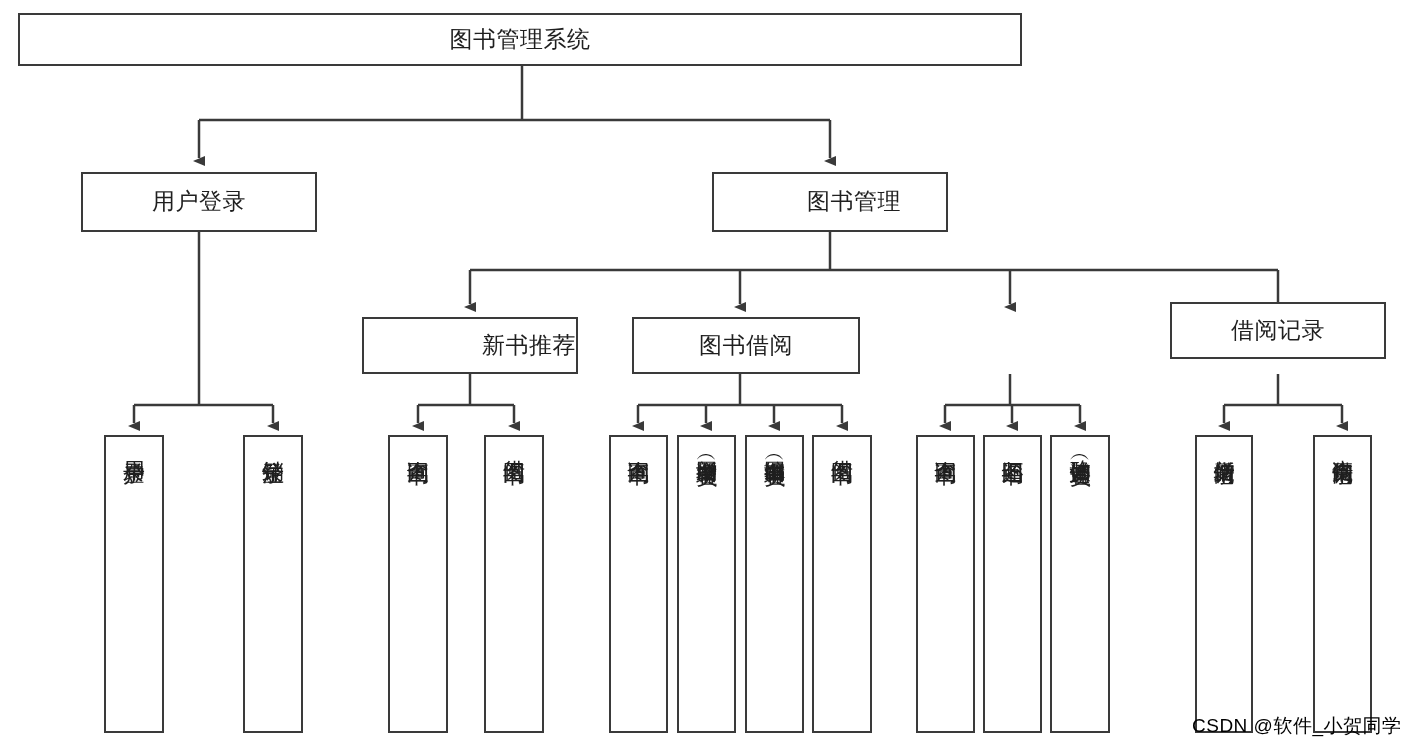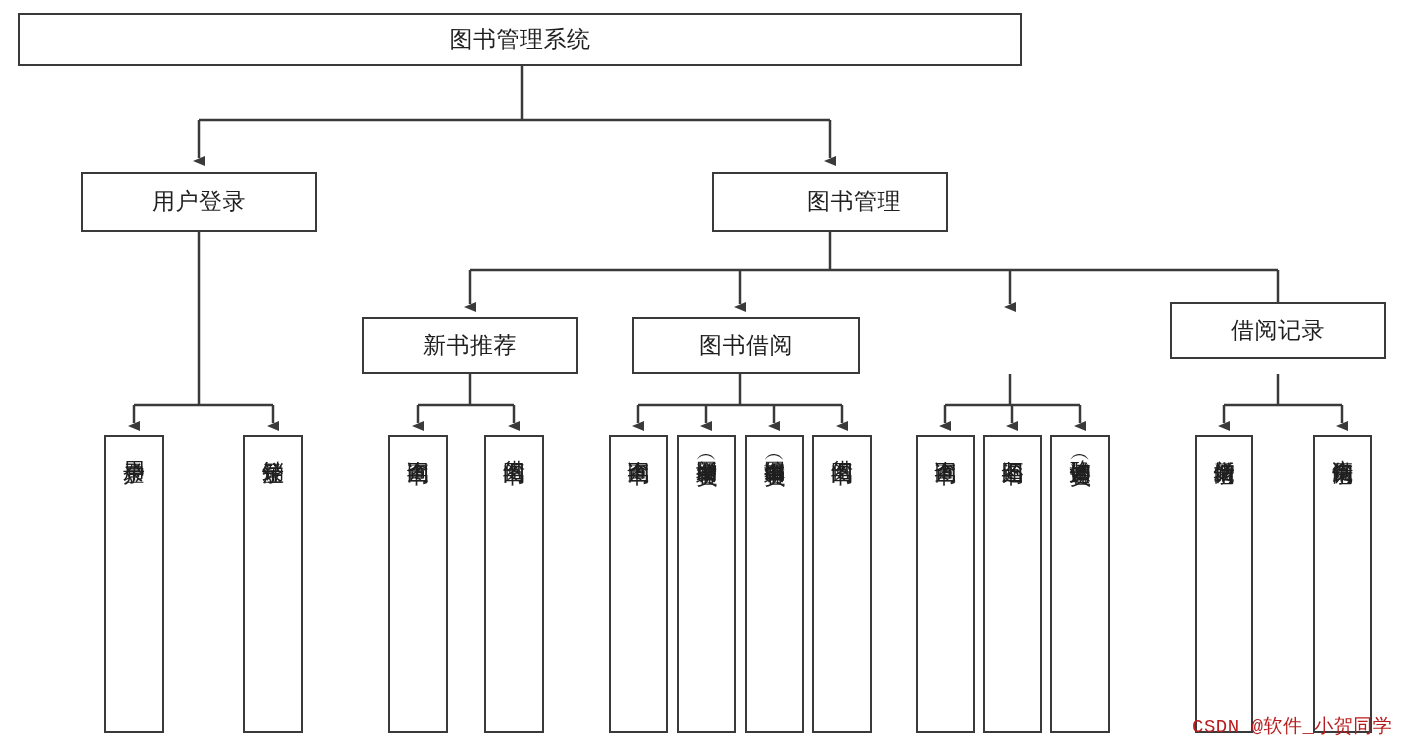--- a/index.html
+++ b/index.html
@@ -59,24 +59,23 @@
     line-height: 1.08;
     letter-spacing: 1px;
     white-space: nowrap;
   }
   .node.vert.tall .label {
     font-size: 21px;
   }
   .watermark {
     position: absolute;
     font-size: 19px;
-    color: #b91c1c;
+    color: #000000;
     white-space: nowrap;
     letter-spacing: 0.5px;
-    font-family: Liberation Mono, monospace;
   }
 </style>
 </head>
 <body>
 
 <div id="canvas">
 
   <svg class="connectors" viewBox="0 0 1405 747">
     <defs>
       <marker id="arrow" markerWidth="10" markerHeight="12" refX="2" refY="6" orient="auto" markerUnits="userSpaceOnUse">
@@ -131,21 +130,21 @@
     <span class="label">图书管理系统</span>
   </div>
 
   <div class="node horiz" style="left:81px; top:172px; width:236px; height:60px;">
     <span class="label">用户登录</span>
   </div>
   <div class="node horiz" style="left:712px; top:172px; width:236px; height:60px;padding-left:48px;">
     <span class="label">图书管理</span>
   </div>
 
-  <div class="node horiz" style="left:362px; top:317px; width:216px; height:57px;">
+  <div class="node horiz" style="left:362px; top:317px; width:216px; height:57px;justify-content:flex-end;">
     <span class="label">新书推荐</span>
   </div>
   <div class="node horiz" style="left:632px; top:317px; width:228px; height:57px;">
     <span class="label">图书借阅</span>
   </div>
   <div class="node horiz" style="left:1170px; top:302px; width:216px; height:57px;">
     <span class="label">借阅记录</span>
   </div>
 
   <div class="node vert" style="left:104px; top:435px; width:60px; height:298px;">

